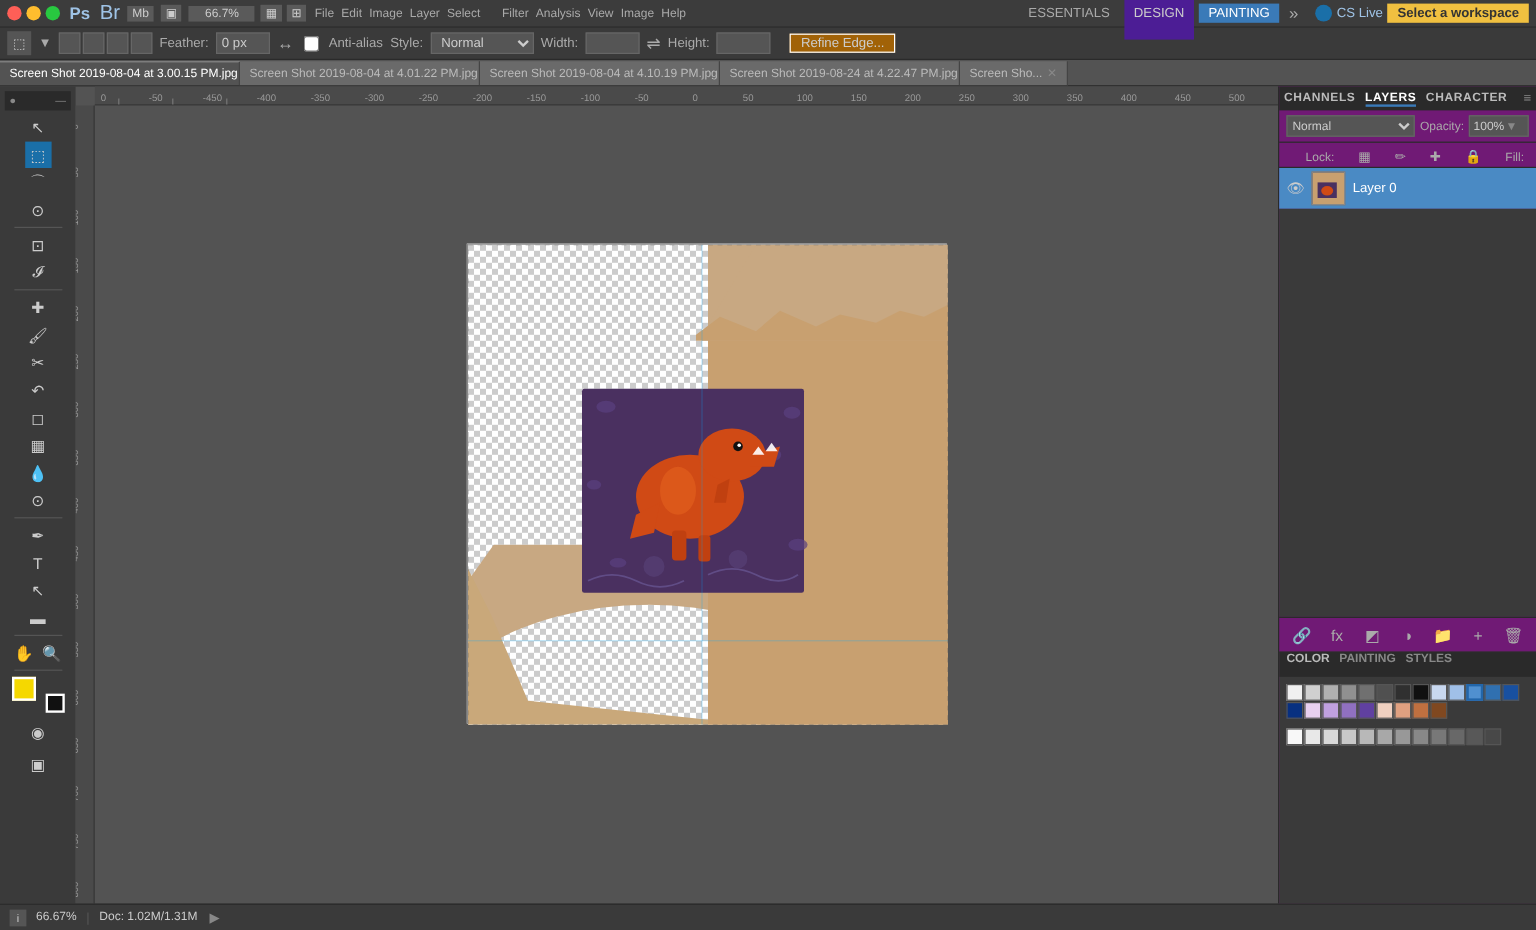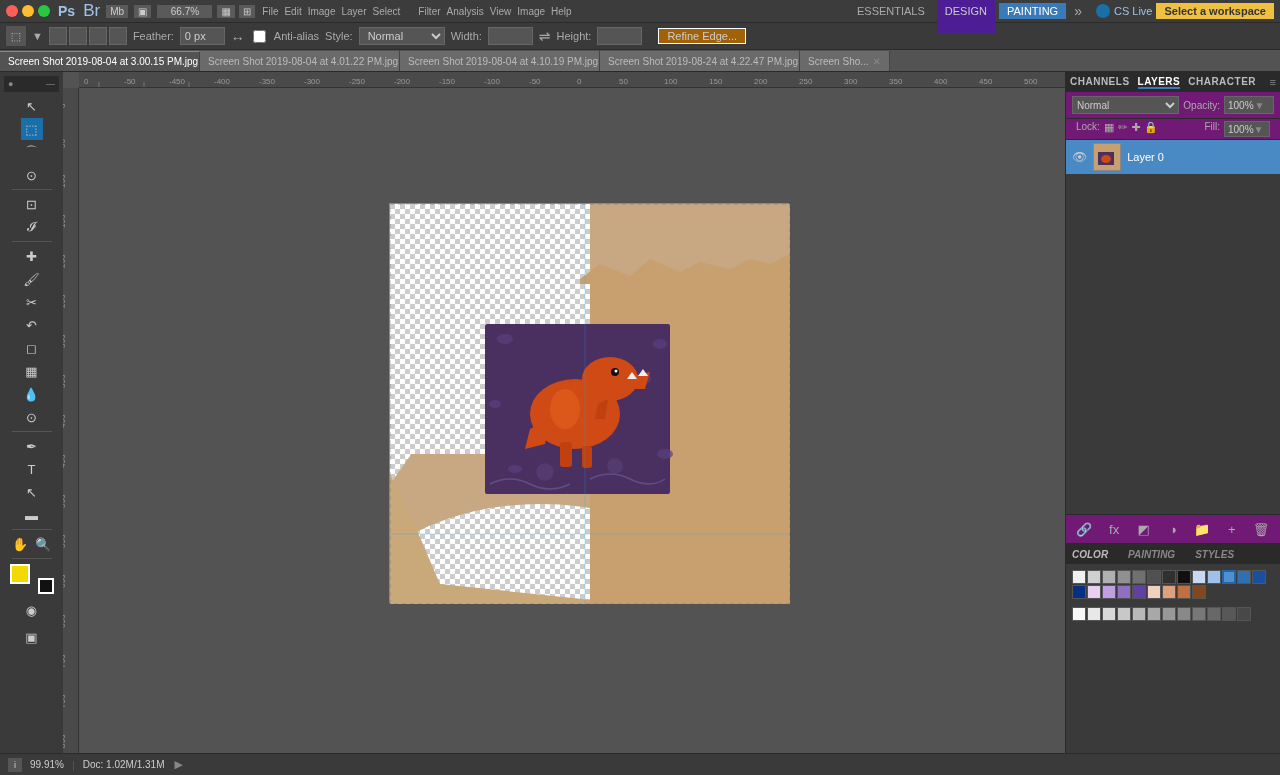--- a/index.html
+++ b/index.html
@@ -171,21 +171,21 @@
     }
 
     
     .layers-controls {
       display: flex; align-items: center; padding: 4px 6px; gap: 4px; border-bottom: 1px solid #2a2a2a;
     }
     .blend-select {
       background: #555; border: 1px solid #666; color: #ccc; font-size: 10px; flex: 1; height: 18px;
     }
     .layers-lock-row {
-      display: flex; align-items: flex-start; padding: 2px 10px; gap: 4px; border-bottom: 1px solid #2a2a2a;
+      display: flex; align-items: flex-end; padding: 2px 22px; gap: 20px; border-bottom: 1px solid #2a2a2a;
     }
     .lock-label { color: #aaa; font-size: 10px; }
     .lock-icon { color: #aaa; font-size: 11px; cursor: pointer; }
     .fill-label { color: #aaa; font-size: 10px; margin-left: auto; }
 
     .layer-item {
       display: flex; align-items: center; padding: 3px 6px; gap: 6px;
       background: #4a8ac4; cursor: pointer;
     }
     .layer-eye { color: #ccc; font-size: 12px; cursor: pointer; }
@@ -611,21 +611,21 @@
       <span class="lf-btn" title="Add layer style">fx</span>
       <span class="lf-btn" title="Add mask">◩</span>
       <span class="lf-btn" title="New fill">◑</span>
       <span class="lf-btn" title="New group">📁</span>
       <span class="lf-btn" title="New layer">+</span>
       <span class="lf-btn" title="Delete layer">🗑</span>
     </div>
 
     <div style="background:#3a3a3a;flex:0 0 210px;border-top:1px solid #2a2a2a;overflow:hidden;">
 
-      <div style="height:20px;background:#2a2a2a;display:flex;align-items:center;padding:0 6px;gap:20px;font-style:italic;">
+      <div style="height:20px;background:#2a2a2a;display:flex;align-items:flex-start;padding:0 6px;gap:8px;">
         <span style="color:#bbb;font-size:10px;font-weight:bold;">COLOR</span>
         <span style="color:#888;font-size:10px;font-weight:bold;">PAINTING</span>
         <span style="color:#888;font-size:10px;font-weight:bold;">STYLES</span>
       </div>
 
       <div style="display:flex;flex-wrap:wrap;gap:1px;padding:6px;">
 
         <div style="width:14px;height:14px;background:#f0f0f0;border:1px solid #555;cursor:pointer;"></div>
         <div style="width:14px;height:14px;background:#d0d0d0;border:1px solid #555;cursor:pointer;"></div>
         <div style="width:14px;height:14px;background:#b0b0b0;border:1px solid #555;cursor:pointer;"></div>
@@ -667,17 +667,17 @@
         <div style="width:14px;height:14px;background:#585858;border:1px solid #555;"></div>
         <div style="width:14px;height:14px;background:#484848;border:1px solid #555;"></div>
       </div>
     </div>
   </div>
 
 </div>
 
 <div id="statusbar" style="height:22px;background:#3a3a3a;display:flex;align-items:center;padding:0 8px;border-top:1px solid #2a2a2a;gap:8px;position:absolute;bottom:0;left:0;right:0;">
   <span style="background:#555;width:14px;height:14px;display:flex;align-items:center;justify-content:center;font-size:9px;color:#ccc;cursor:pointer;">i</span>
-  <span class="status-zoom">99.91%</span>
+  <span class="status-zoom">66.67%</span>
   <span class="status-sep">|</span>
   <span class="status-doc">Doc: 1.02M/1.31M</span>
   <span style="color:#888;font-size:11px;cursor:pointer;margin-left:2px;">▶</span>
 </div>
 
 </body></html>

